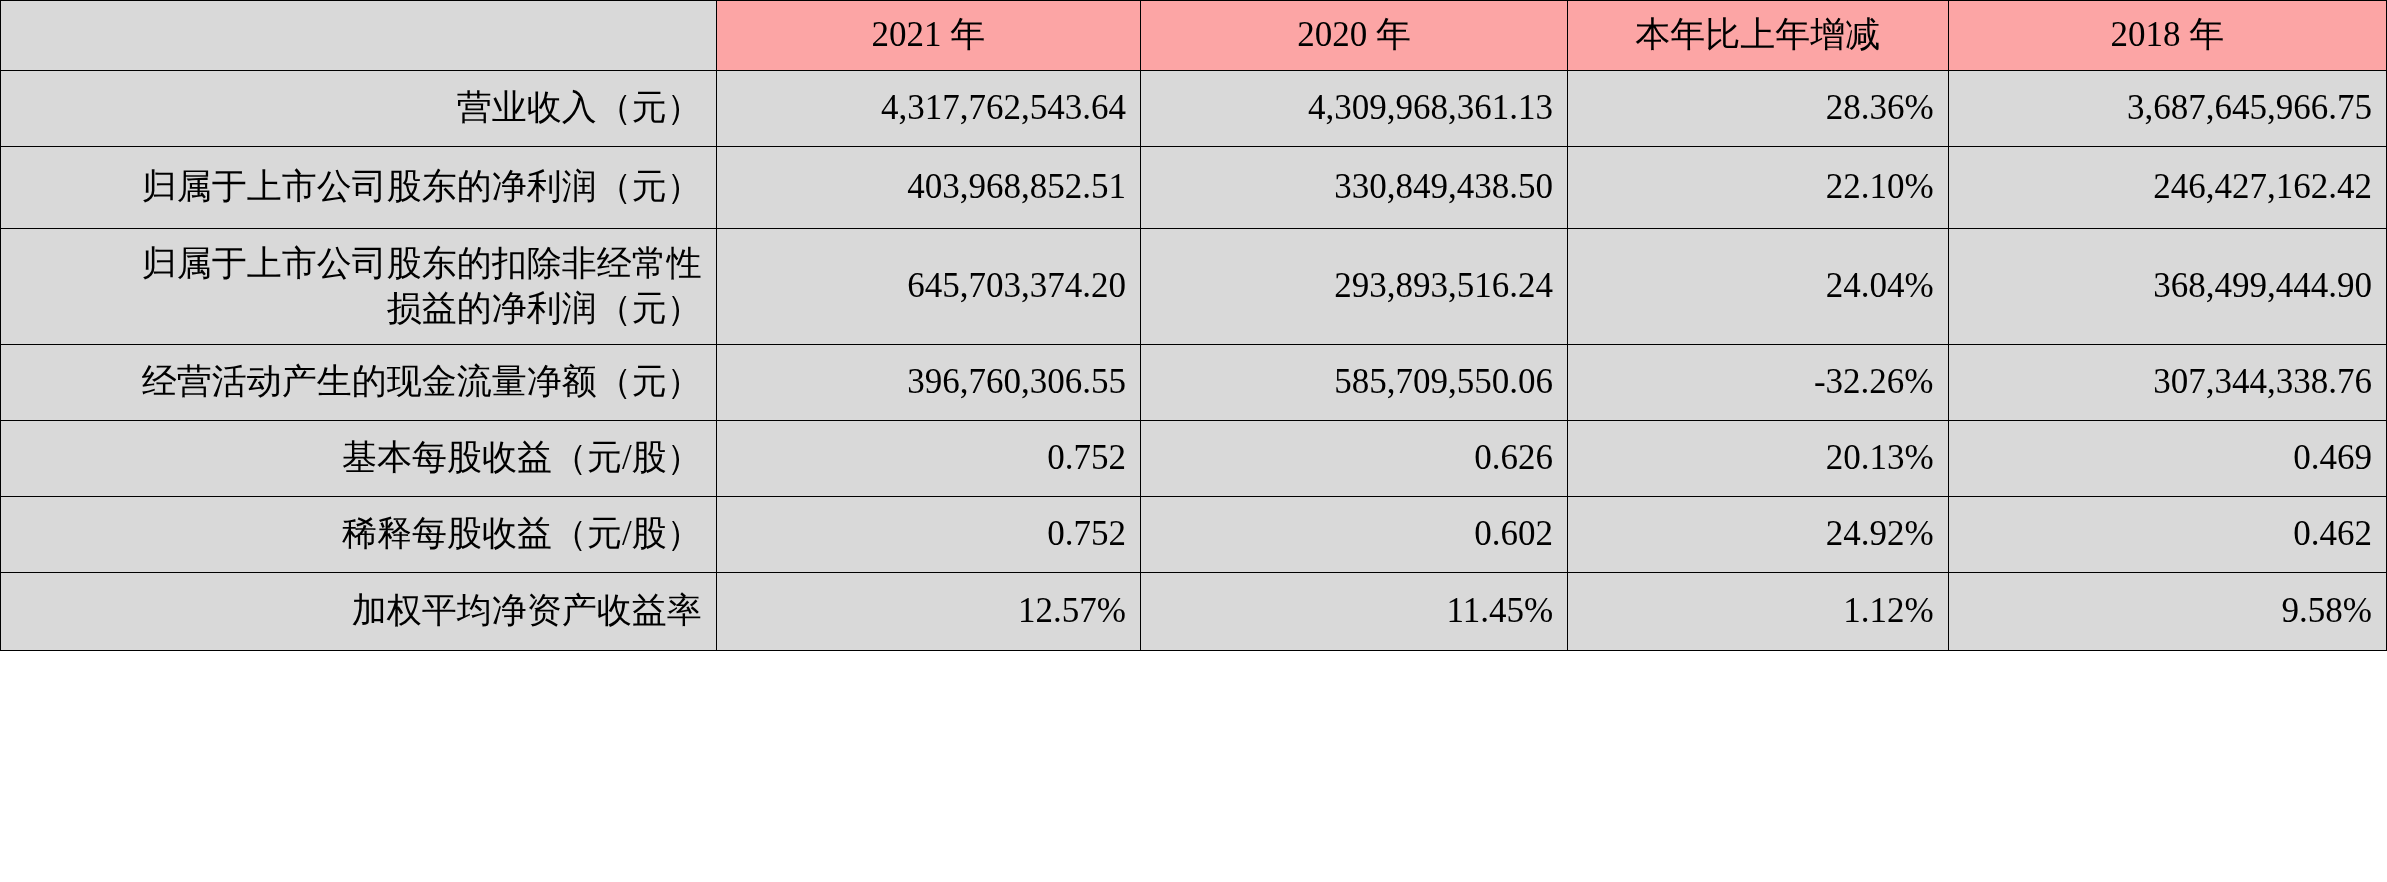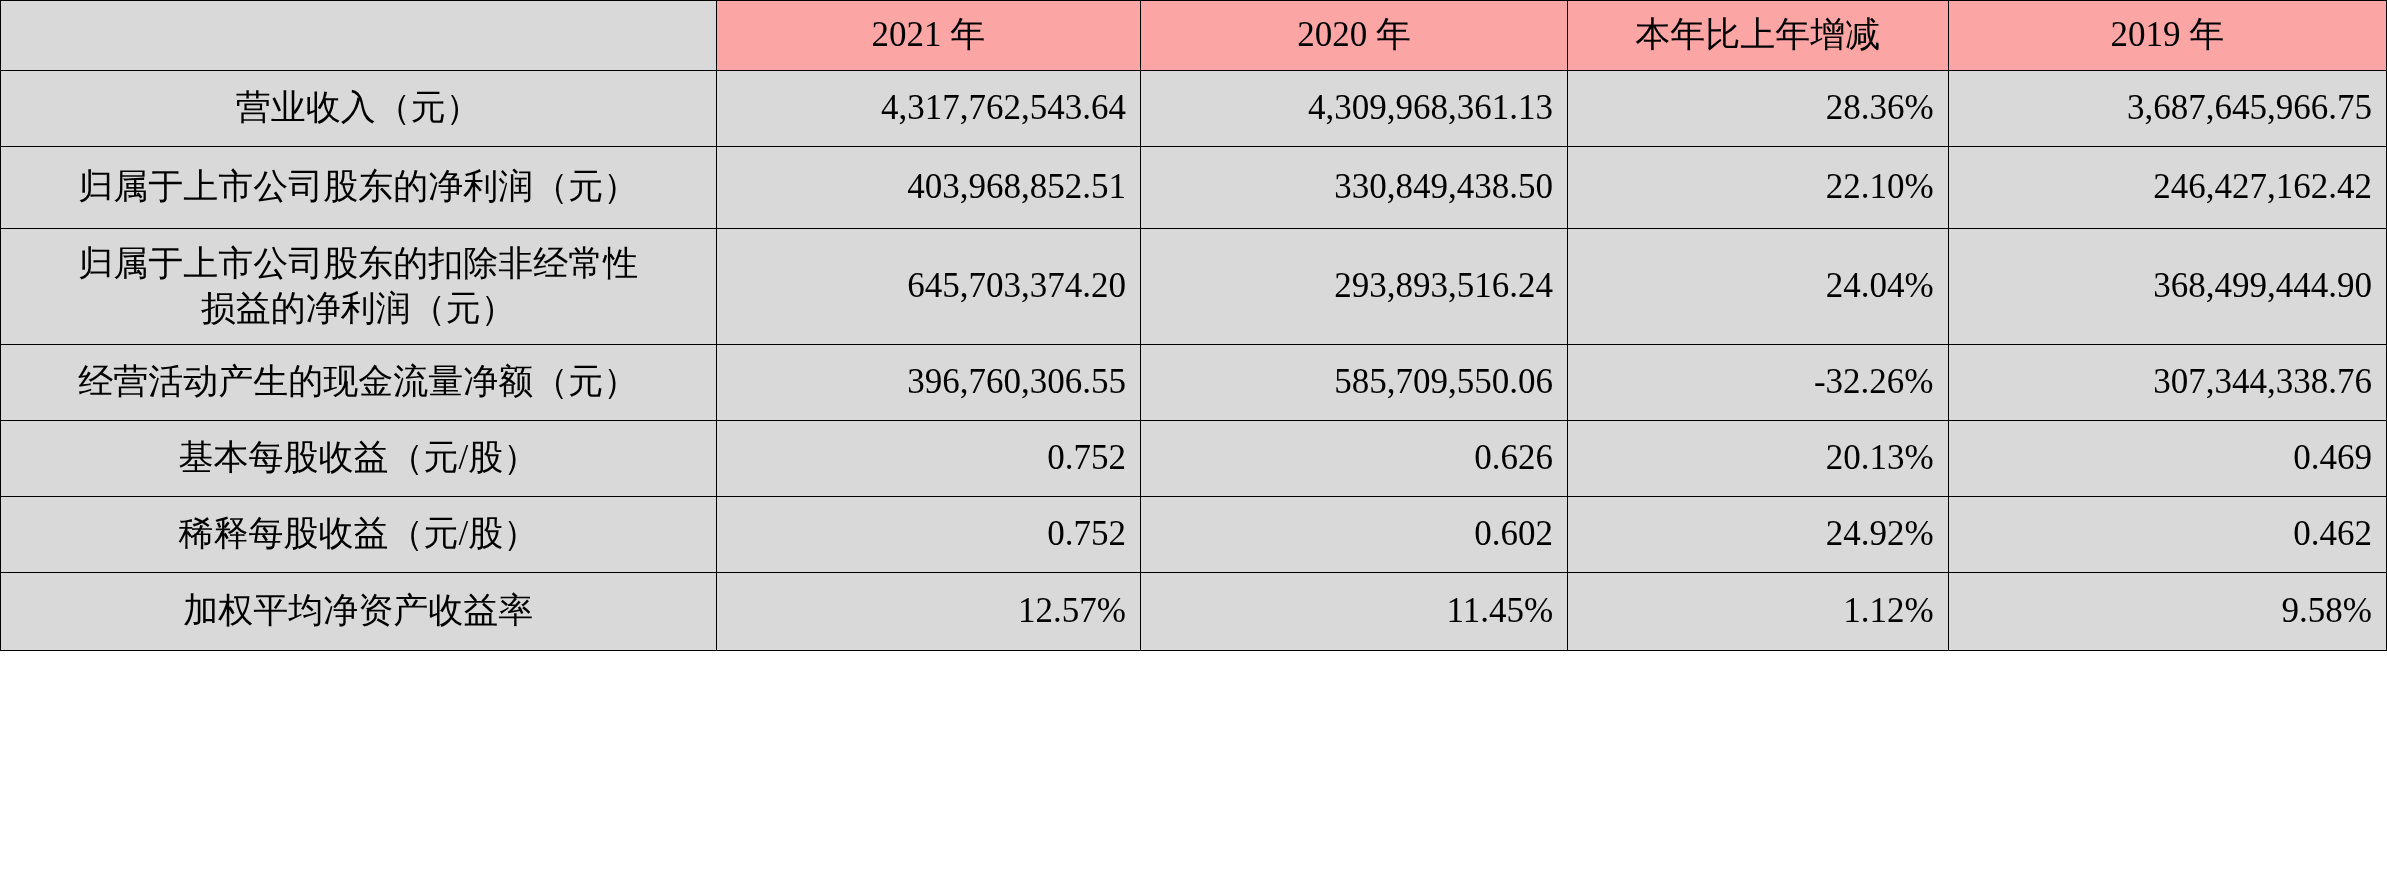--- a/index.html
+++ b/index.html
@@ -45,21 +45,21 @@
   tr.header td {
     background: #fca5a5;
     text-align: center;
     height: 70px;
   }
   tr.header td.blank { background: #d9d9d9; }
 
   
   td.label {
     background: #d9d9d9;
-    text-align: center;
+    text-align: right;
     white-space: normal;
   }
   td.val {
     background: #ffffff;
     text-align: right;
   }
   tr.r-rev td { height: 76px; }
   tr.r-np td { height: 82px; }
   tr.r-ded td { height: 116px; }
   tr.r-cash td { height: 76px; }
@@ -80,21 +80,21 @@
       <col class="c-y2020">
       <col class="c-delta">
       <col class="c-y2019">
     </colgroup>
     <tbody>
       <tr class="header">
         <td class="blank"></td>
         <td>2021 年</td>
         <td>2020 年</td>
         <td>本年比上年增减</td>
-        <td>2019 年</td>
+        <td>2018 年</td>
       </tr>
 
       <tr class="r-rev">
         <td class="label">营业收入（元）</td>
         <td class="val">4,317,762,543.64</td>
         <td class="val">4,309,968,361.13</td>
         <td class="val">28.36%</td>
         <td class="val">3,687,645,966.75</td>
       </tr>
 

